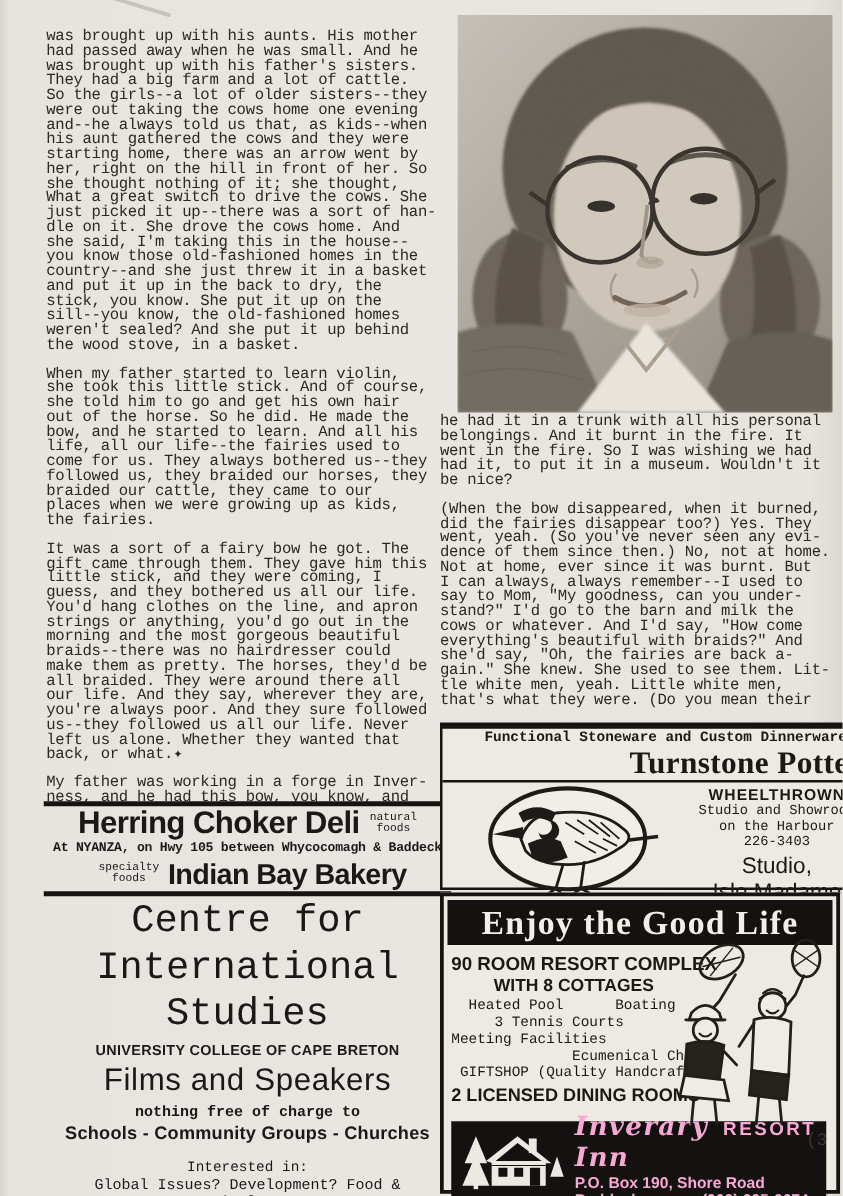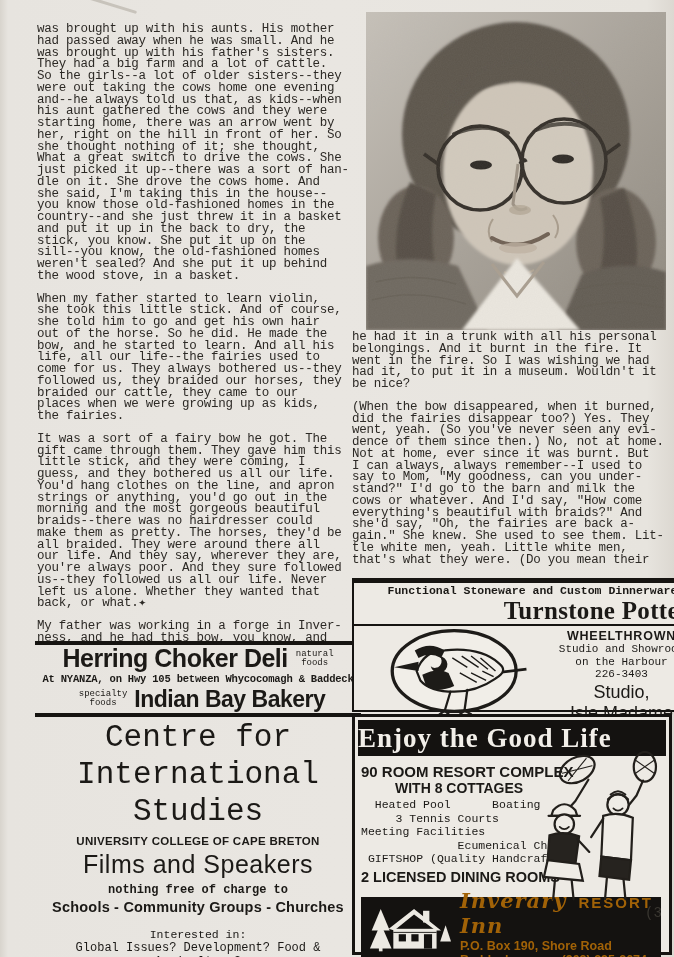--- a/index.html
+++ b/index.html
@@ -59,30 +59,30 @@
   .pottery-body { display:flex;margin-left:28px; }
   .pottery-bird { flex:0 0 150px; }
   .pottery-info { flex:1; text-align:center; padding-top:3px; }
   .pottery-wheel { font-weight:bold; font-size:12.5px; letter-spacing:0.8px; }
   .pottery-mono { font-family:"Liberation Mono",monospace; font-size:11px; line-height:12.5px; }
   .pottery-town { font-size:18px; line-height:20px; margin-top:1px; }
 
   
   #ad-goodlife { position:absolute; left:352px; top:714px; width:320px; height:241px;
                  border:3px solid #161411; background:#edeae4; color:#1b1916; }
-  .gl-banner { margin:3px; height:36px; background:#141210; color:#f2efe9; 
+  .gl-banner { margin:3px; height:36px; background:#141210; color:#f2efe9; text-align:center;
                font-family:"Liberation Serif","DejaVu Serif",serif; font-weight:bold; font-size:27px; line-height:36px; letter-spacing:1px; }
   .gl-body { position:relative; height:136px; }
   .gl-left { width:225px; padding:4px 0 0 6px; }
   .gl-h1 { font-weight:bold; font-size:15px; line-height:17px; }
   .gl-h2 { font-weight:bold; font-size:14px; line-height:16px; margin-left:34px; }
   pre.gl-amen { font-family:"Liberation Mono",monospace; font-size:11.5px; line-height:13.5px; white-space:pre; margin-top:2px; }
   .gl-h3 { font-weight:bold; font-size:14.5px; margin-top:3px; }
   .gl-players { position:absolute; right:2px; top:-8px; }
-  .inn-box { margin:2px 8px 0 6px; height:60px; background:#141210; color:#a16207; display:flex; align-items:center; padding:2px 8px; }
+  .inn-box { margin:2px 8px 0 6px; height:60px; background:#141210; color:#f9a8d4; display:flex; align-items:center; padding:2px 8px; }
   .inn-text { flex:1; padding-left:8px; }
   .inn-line1 { display:flex; align-items:baseline; }
   .inn-script { font-family:"DejaVu Serif",serif; font-style:italic; font-weight:bold; font-size:21px; letter-spacing:1px; }
   .inn-resort { font-weight:bold; font-size:15px; letter-spacing:2px; margin-left:12px; }
   .inn-addr { font-weight:bold; font-size:12.5px; line-height:14px; margin-top:1px; }
   .inn-row { display:flex; justify-content:space-between; font-weight:bold; font-size:12.5px; line-height:14px; padding-right:6px; }
 
   #pagenum { position:absolute; left:645px; top:905px; font-family:"Liberation Mono",monospace; font-size:14px; color:#3a3731; }
 </style>
 </head>

